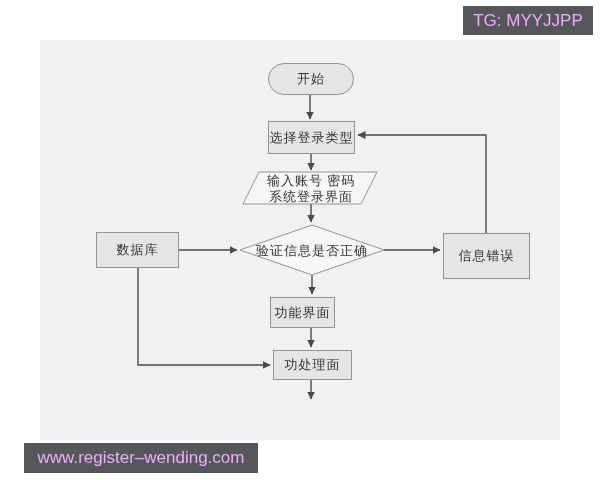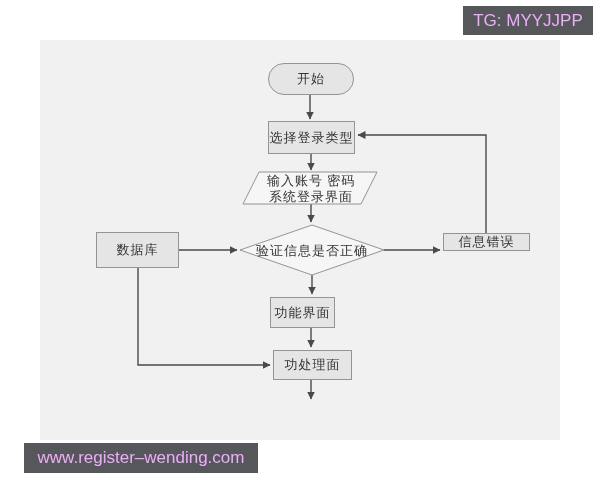--- a/index.html
+++ b/index.html
@@ -97,21 +97,21 @@
   </div>
 
   <div class="node" style="left:268px; top:121px; width:87px; height:33px;">
     <span>选择登录类型</span>
   </div>
 
   <div class="node" style="left:96px; top:232px; width:83px; height:36px;">
     <span>数据库</span>
   </div>
 
-  <div class="node" style="left:443px; top:233px; width:87px; height:18px;text-align:center;">
+  <div class="node" style="left:443px; top:233px; width:87px; height:46px;text-align:center;">
     <span>信息错误</span>
   </div>
 
   <div class="node" style="left:270px; top:297px; width:65px; height:31px;">
     <span>功能界面</span>
   </div>
 
   <div class="node" style="left:273px; top:350px; width:79px; height:30px;text-align:right;">
     <span>功处理面</span>
   </div>

